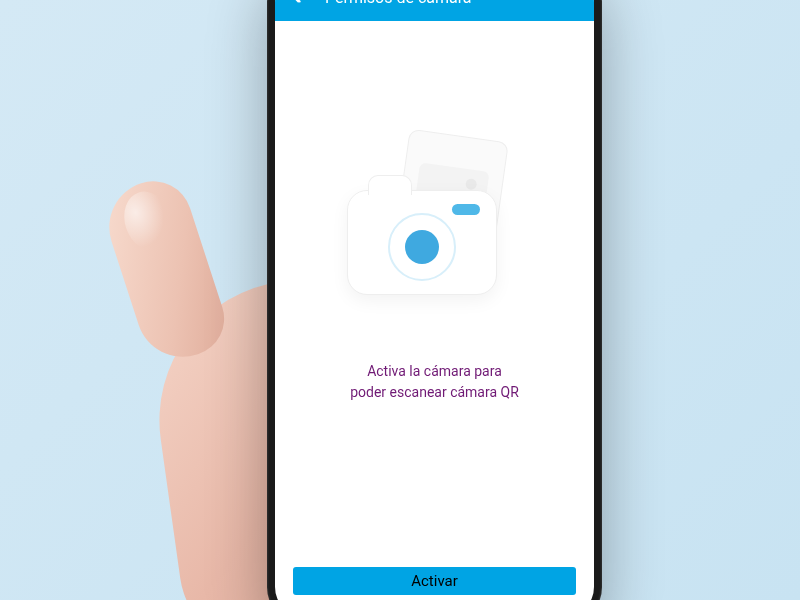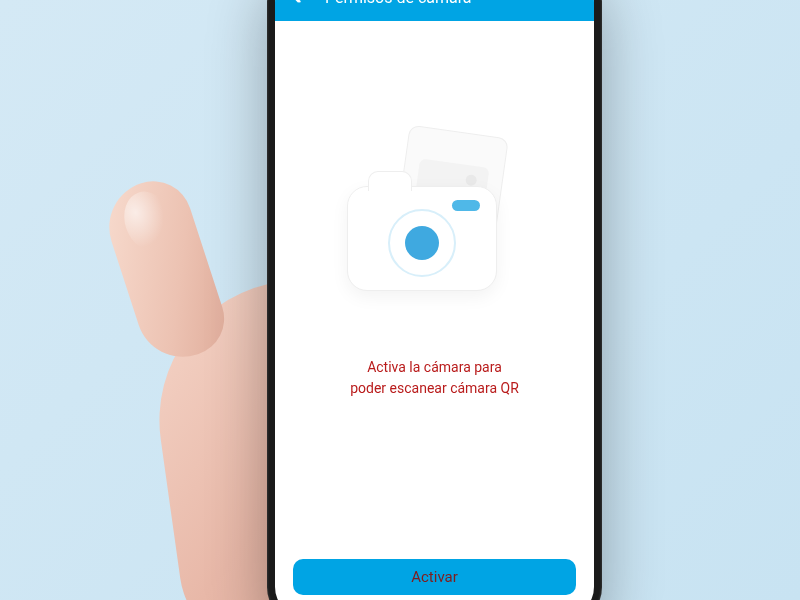--- a/index.html
+++ b/index.html
@@ -179,36 +179,36 @@
       justify-content: center;
     }
     .camera-lens-inner {
       width: 34px;
       height: 34px;
       background: #3fa9e0;
       border-radius: 50%;
     }
     .message {
       text-align: center;
-      color: #b91c1c;
+      color: #701a75;
       font-size: 14px;
       line-height: 1.5;
       max-width: 230px;
       margin-top: 12px;
     }
     .bottom-bar {
       padding: 16px 18px 22px;
     }
     .activate-button {
       width: 100%;
-      height: 36px;
+      height: 28px;
       background: #00a4e4;
       border: none;
-      border-radius: 10px;
-      color: #7f1d1d;
+      border-radius: 3px;
+      color: #000000;
       font-size: 15px;
       font-weight: 400;
       cursor: pointer;
       font-family: inherit;
     }
     
     .palm {
       position: absolute;
       bottom: 0;
       left: 60px;

